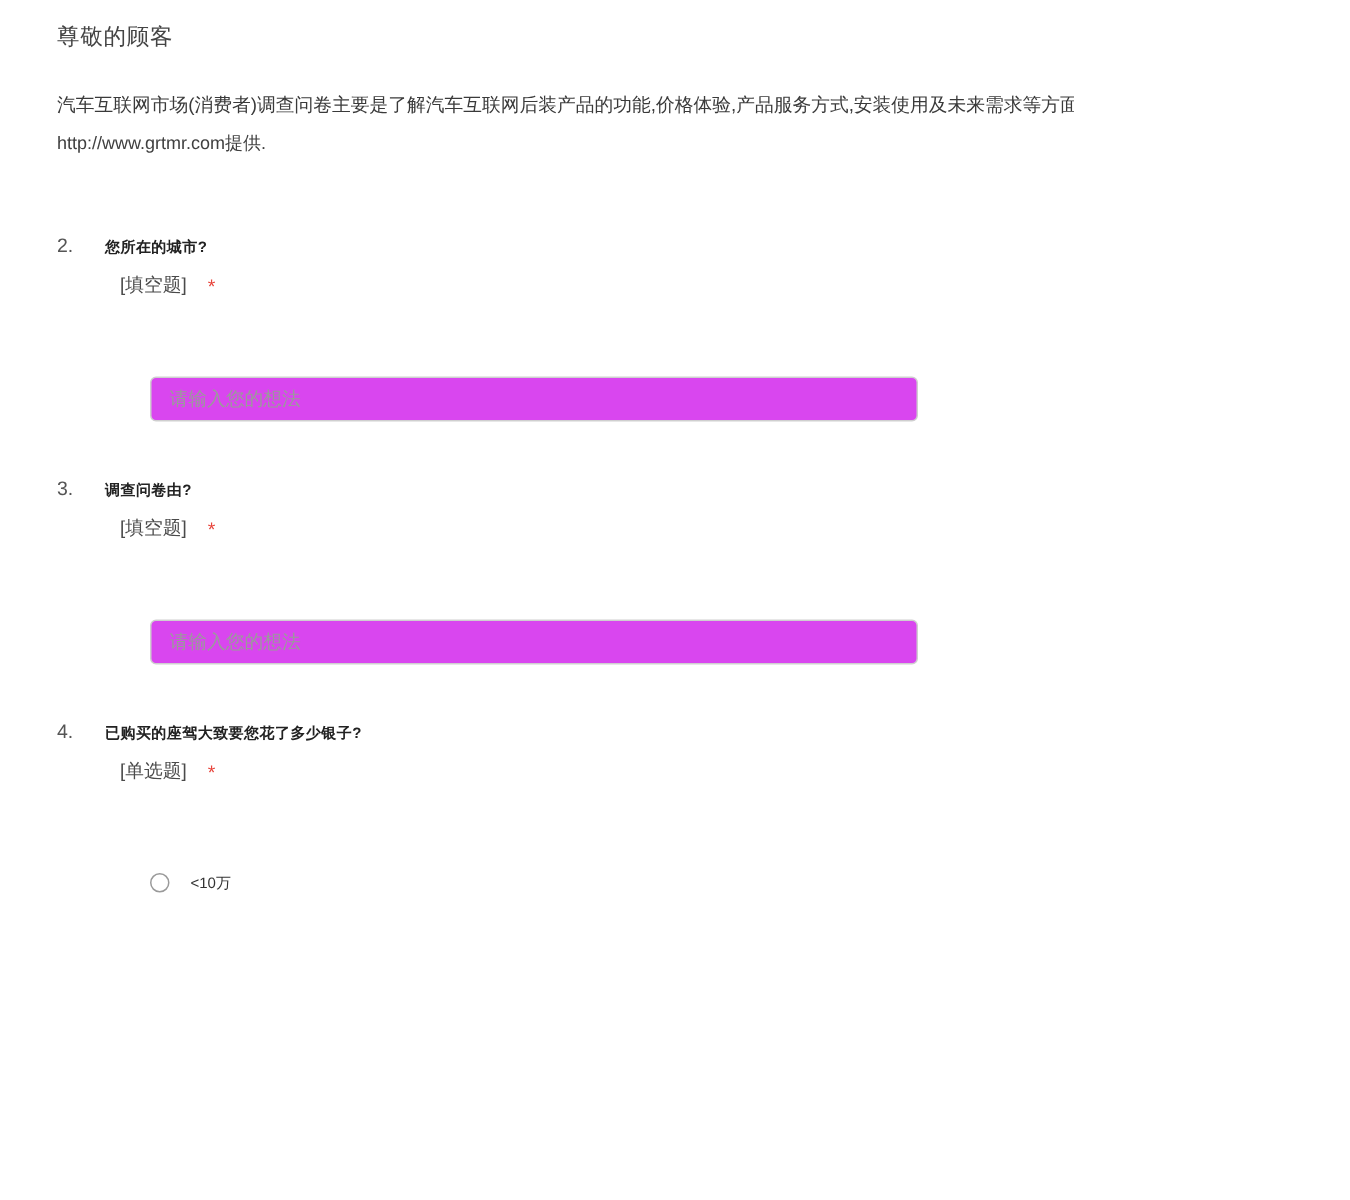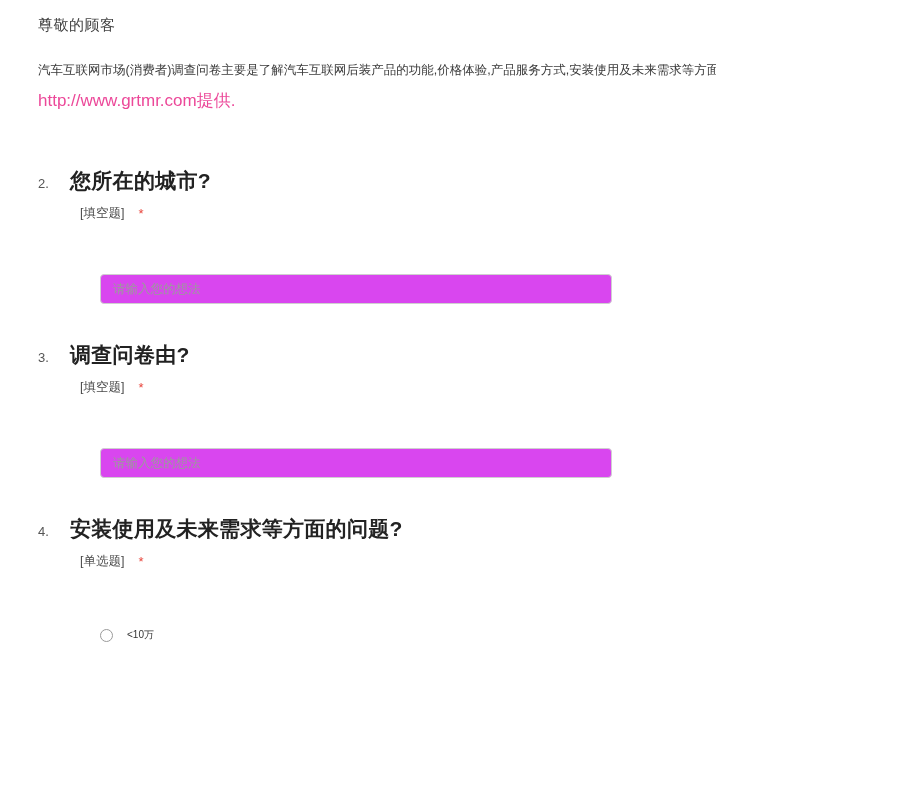--- a/index.html
+++ b/index.html
@@ -35,43 +35,43 @@
     line-height: 1.4;
   }
   .intro-para {
     font-size: 12.5px;
     color: #3a3a3a;
     line-height: 2.1;
     margin: 0;
     white-space: nowrap;
   }
   .intro-para2 {
-    font-size: 17px;
-    color: #ec4899;
+    font-size: 12px;
+    color: #404040;
     line-height: 2.1;
     margin: 0;
   }
 
   
   .question {
     padding: 0 40px 0 38px;
   }
   .q-head {
     display: flex;
     align-items: baseline;
     gap: 18px;
   }
   .q-num {
     font-size: 13px;
     color: #555555;
     width: 14px;
     flex: none;
   }
   .q-title {
-    font-size: 21px;
+    font-size: 10px;
     font-weight: bold;
     color: #222222;
     letter-spacing: 0.3px;
   }
   .q-type-row {
     display: flex;
     align-items: center;
     gap: 14px;
     margin: 10px 0 0 10px;
     padding-left: 32px;
@@ -168,21 +168,21 @@
       <span class="q-required">*</span>
     </div>
     <div class="answer-area">
       <input class="text-input" type="text" placeholder="请输入您的想法" style="">
     </div>
   </div>
 
   <div class="question q4">
     <div class="q-head">
       <span class="q-num">4.</span>
-      <span class="q-title">安装使用及未来需求等方面的问题?</span>
+      <span class="q-title">已购买的座驾大致要您花了多少银子?</span>
     </div>
     <div class="q-type-row">
       <span class="q-type">[单选题]</span>
       <span class="q-required">*</span>
     </div>
     <div class="options">
       <div class="option-row">
         <span class="radio"></span>
         <span class="option-label">&lt;10万</span>
       </div>

